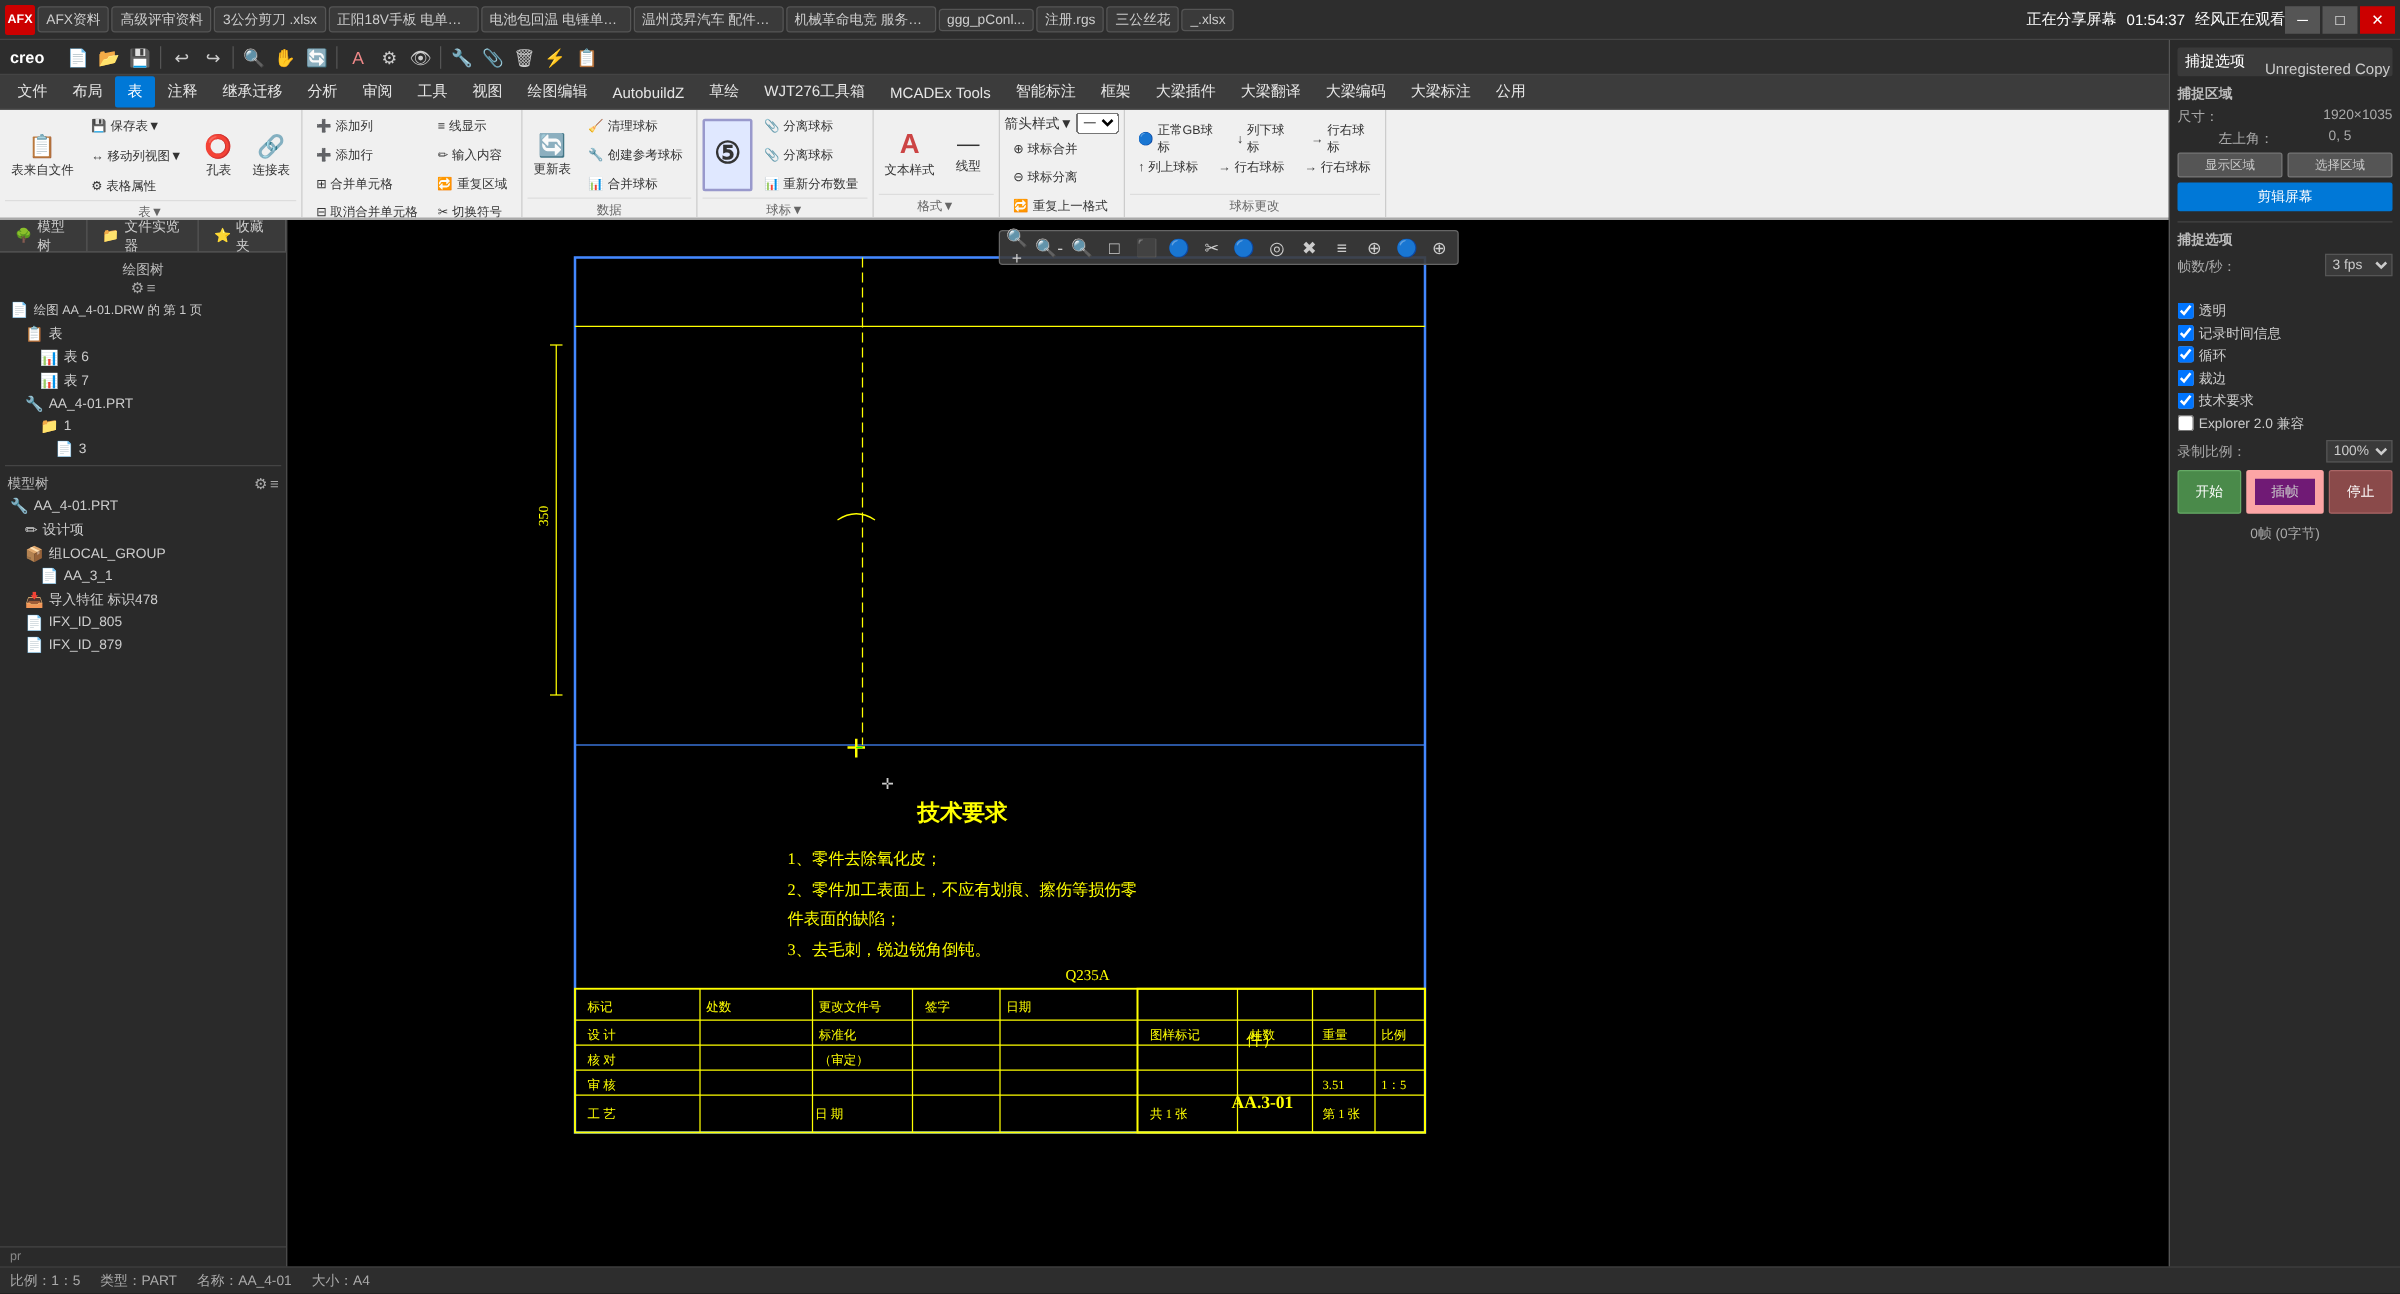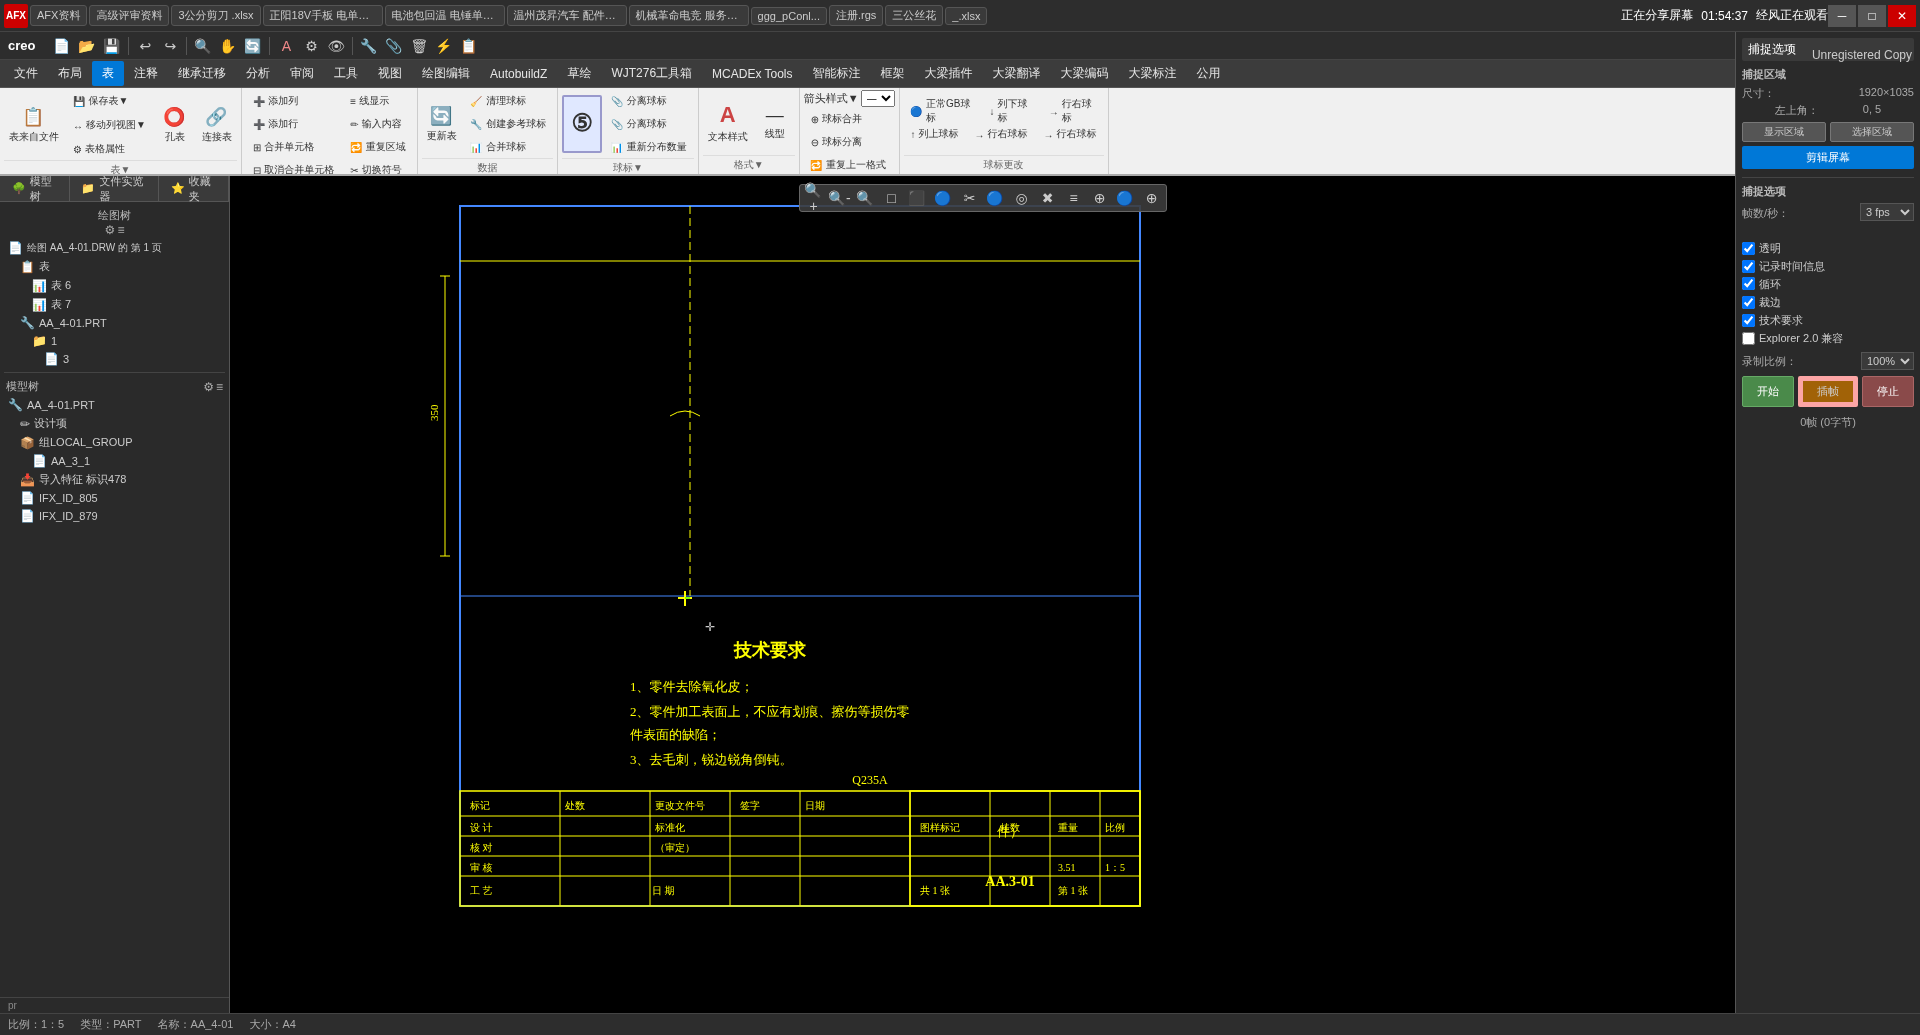--- a/index.html
+++ b/index.html
@@ -167,21 +167,21 @@
     <div style="display:flex; justify-content:space-between; align-items:center; margin-bottom:6px;">
       <span style="color:#aaa; font-size:11px;font-family:Liberation Serif, serif;">录制比例：</span>
       <select style="background:#3a3a3a; border:1px solid #555; color:#ccc; font-size:11px; padding:1px;">
         <option>100%</option>
         <option>75%</option>
         <option>50%</option>
       </select>
     </div>
     <div style="display:flex; gap:4px;">
       <button style="background:#4a8a4a; border:1px solid #6a6; color:#fff; font-size:11px; padding:3px 8px; cursor:pointer; border-radius:2px; flex:1;">开始</button>
-      <button style="background:#a16207; border:5px solid #fca5a5; color:#ccc; font-size:11px; padding:3px 8px; cursor:pointer; border-radius:2px; flex:1;">插帧</button>
+      <button style="background:#701a75; border:7px solid #fca5a5; color:#ccc; font-size:11px; padding:3px 8px; cursor:pointer; border-radius:2px; flex:1;">插帧</button>
       <button style="background:#8a4a4a; border:1px solid #a66; color:#fff; font-size:11px; padding:3px 8px; cursor:pointer; border-radius:2px; flex:1;">停止</button>
     </div>
   </div>
 
   <div style="color:#aaa; font-size:11px; margin-top:8px; text-align:center;">0帧 (0字节)</div>
 </div>
 
 <div class="secondary-bar" style="padding-right:200px;">
   <span class="creo-logo">creo</span>
   <div class="toolbar-icons">

